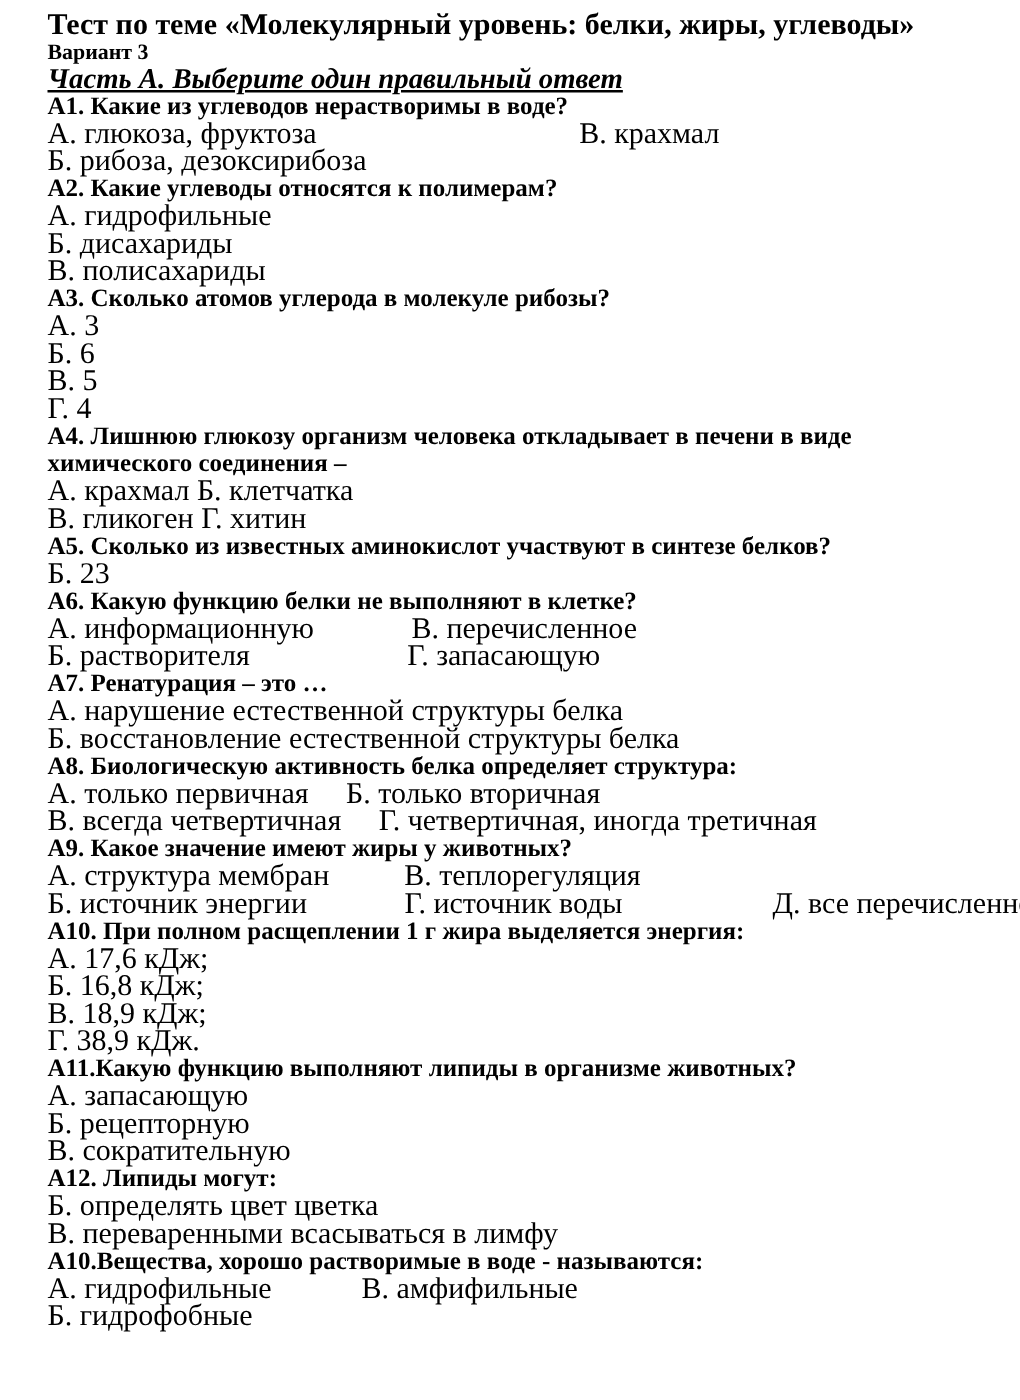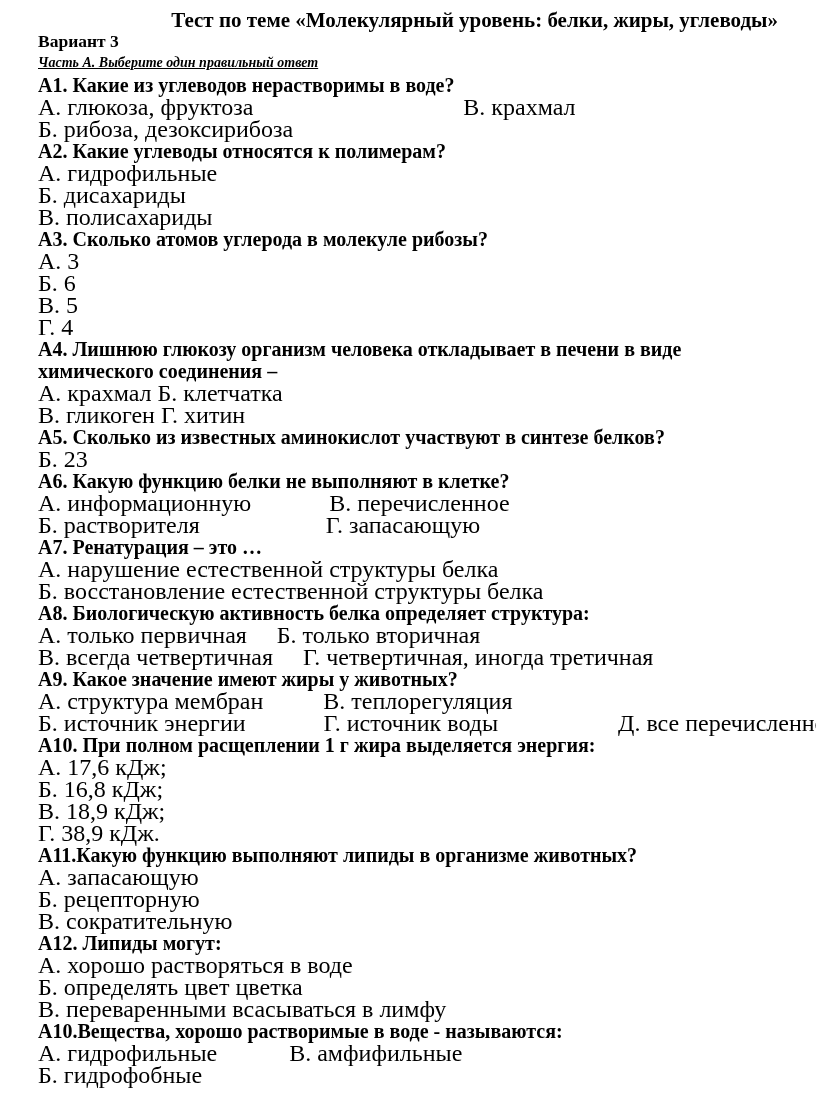--- a/index.html
+++ b/index.html
@@ -16,38 +16,38 @@
   }
   .page {
     width: 816px;
     height: 1120px;
     box-sizing: border-box;
     padding: 10px 38px 0 38px;
     position: relative;
     overflow: hidden;
   }
   .title {
-    text-align: right;
+    text-align: left;
     font-weight: bold;
-    font-size: 21px;
+    font-size: 24px;
     line-height: 21px;
     margin: 0;
     white-space: nowrap;
   }
   .variant {
     font-weight: bold;
     font-size: 17.5px;
     line-height: 21px;
     margin: 0 0 0 0;
   }
   .part-heading {
     font-style: italic;
     font-weight: bold;
     text-decoration: underline;
-    font-size: 14px;
+    font-size: 23px;
     line-height: 22px;
     margin: 0;
   }
   .q {
     font-weight: bold;
     font-size: 20px;
     line-height: 22px;
     margin: 0;
   }
   .a {
@@ -135,21 +135,20 @@
 
   <div class="block">
     <div class="q">А11.Какую функцию выполняют липиды в организме животных?</div>
     <div class="a">А. запасающую</div>
     <div class="a">Б. рецепторную</div>
     <div class="a">В. сократительную</div>
   </div>
 
   <div class="block">
     <div class="q">А12. Липиды могут:</div>
-    <div class="a">А. хорошо растворяться в воде</div>
     <div class="a">Б. определять цвет цветка</div>
     <div class="a">В. переваренными всасываться в лимфу</div>
   </div>
 
   <div class="block">
     <div class="q">А10.Вещества, хорошо растворимые в воде - называются:</div>
     <div class="a">А. гидрофильные            В. амфифильные</div>
     <div class="a">Б. гидрофобные</div>
   </div>
 

